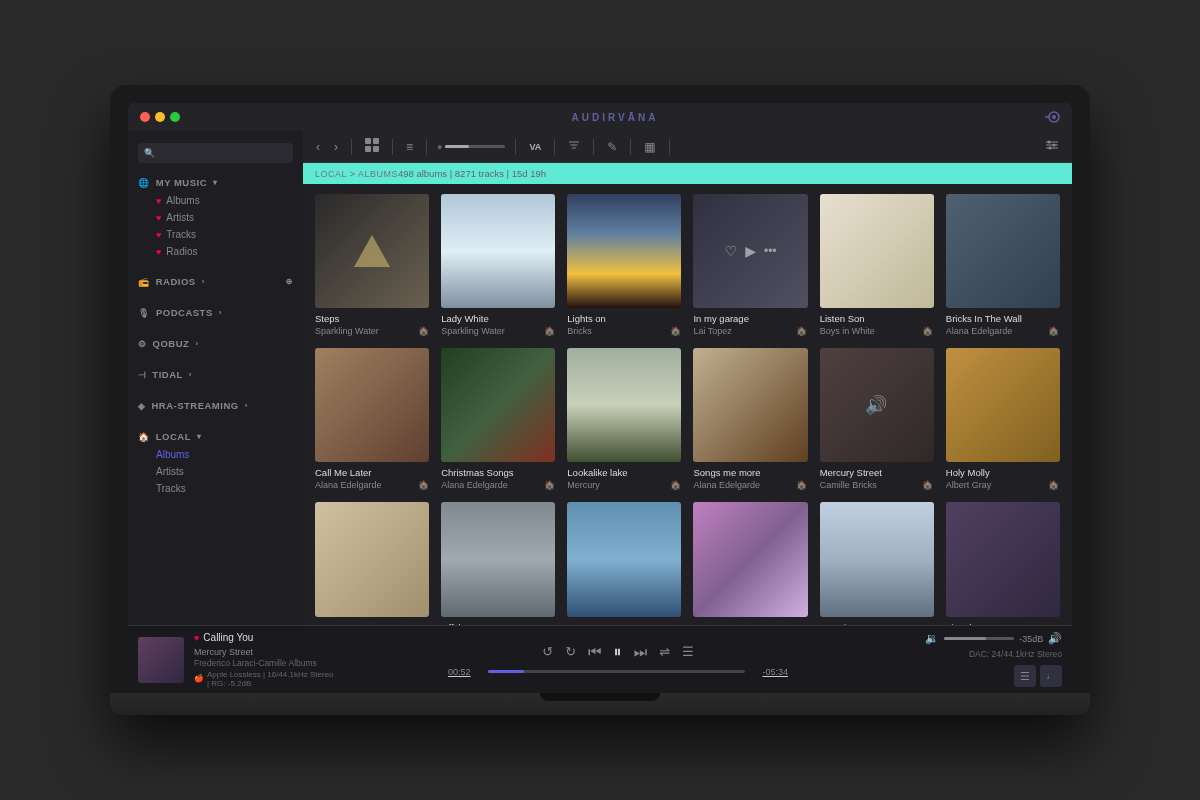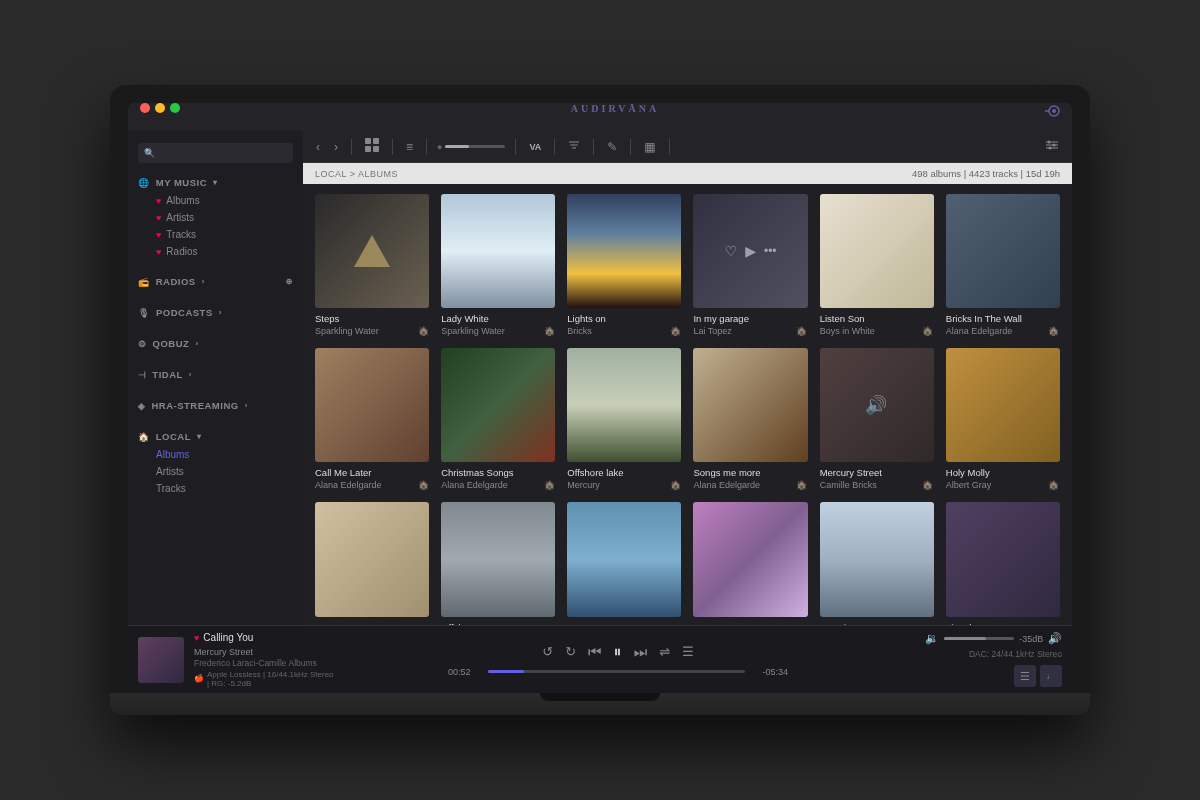--- a/index.html
+++ b/index.html
@@ -54,23 +54,23 @@
       background: #1c1c1e;
       color: #ccc;
       font-size: 11px;
     }
 
     
     .titlebar {
       height: 28px;
       background: #242428;
       display: flex;
+      align-items: center;
       padding: 0 12px;
       flex-shrink: 0;
-      font-family: Liberation Serif, serif;
     }
 
     .traffic-lights {
       display: flex;
       gap: 5px;
       margin-right: 10px;
     }
 
     .tl { width: 10px; height: 10px; border-radius: 50%; }
     .tl-red { background: #ff5f57; }
@@ -202,23 +202,22 @@
       border-radius: 2px;
     }
 
     .toolbar-spacer { flex: 1; }
 
     
     .breadcrumb-bar {
       padding: 5px 12px;
       font-size: 9.5px;
       color: #666;
-      background: #e5e5e5;
-      display: flex;
-      justify-content: space-between;
+      background: #5eead4;
+      display: flex;
       align-items: center;
       flex-shrink: 0;
     }
 
     .breadcrumb-stats { color: #666; font-size: 9.5px; }
 
     
     .album-grid-container {
       flex: 1;
       overflow-y: auto;
@@ -316,20 +315,21 @@
     }
 
     .np-btn.primary { color: #ccc; font-size: 16px; }
 
     .np-progress {
       display: flex;
       align-items: center;
       gap: 17px;
       width: 100%;
       max-width: 340px;
+      text-decoration: underline;
     }
 
     .np-time { font-size: 9px; color: #888; flex-shrink: 0; }
 
     .np-progress-track {
       flex: 1;
       height: 3px;
       background: #444;
       border-radius: 2px;
       position: relative;
@@ -560,21 +560,21 @@
                 <line x1="1" y1="10" x2="13" y2="10"></line>
                 <circle cx="4" cy="4" r="1.5" fill="#888" stroke="none"></circle>
                 <circle cx="9" cy="7" r="1.5" fill="#888" stroke="none"></circle>
                 <circle cx="5" cy="10" r="1.5" fill="#888" stroke="none"></circle>
               </svg>
             </span>
           </div>
 
           <div class="breadcrumb-bar">
             <span style="font-size:9px; color:#777; letter-spacing:0.5px;">LOCAL &gt; ALBUMS</span>
-            <span class="breadcrumb-stats">498 albums  |  4423 tracks  |  15d 19h</span>
+            <span class="breadcrumb-stats">498 albums  |  8271 tracks  |  15d 19h</span>
           </div>
 
           <div class="album-grid-container">
             <div class="album-grid" id="album-grid">
             <div class="album-item">
     <div class="album-cover">
       <div style="background:linear-gradient(135deg,#2a2a2a,#6a6050);width:100%;height:100%;display:flex;align-items:center;justify-content:center;">
                       <div style="width:0;height:0;border-left:18px solid transparent;border-right:18px solid transparent;border-bottom:32px solid rgba(180,160,100,0.75);"></div>
                     </div>
     </div>
@@ -655,21 +655,21 @@
     <div class="album-title">Christmas Songs</div>
     <div class="album-artist">
       <span>Alana Edelgarde</span>
       <span class="album-heart">🏠</span>
     </div>
   </div>
                 <div class="album-item">
     <div class="album-cover">
       <div style="background:linear-gradient(180deg,#a0b0a0,#c8d0b8,#405030);width:100%;height:100%;"></div>
     </div>
-    <div class="album-title">Offshore lake</div>
+    <div class="album-title">Lookalike lake</div>
     <div class="album-artist">
       <span>Mercury</span>
       <span class="album-heart">🏠</span>
     </div>
   </div>
                 <div class="album-item">
     <div class="album-cover">
       <div style="background:linear-gradient(135deg,#c0b090,#604020);width:100%;height:100%;"></div>
     </div>
     <div class="album-title">Songs me more</div>

